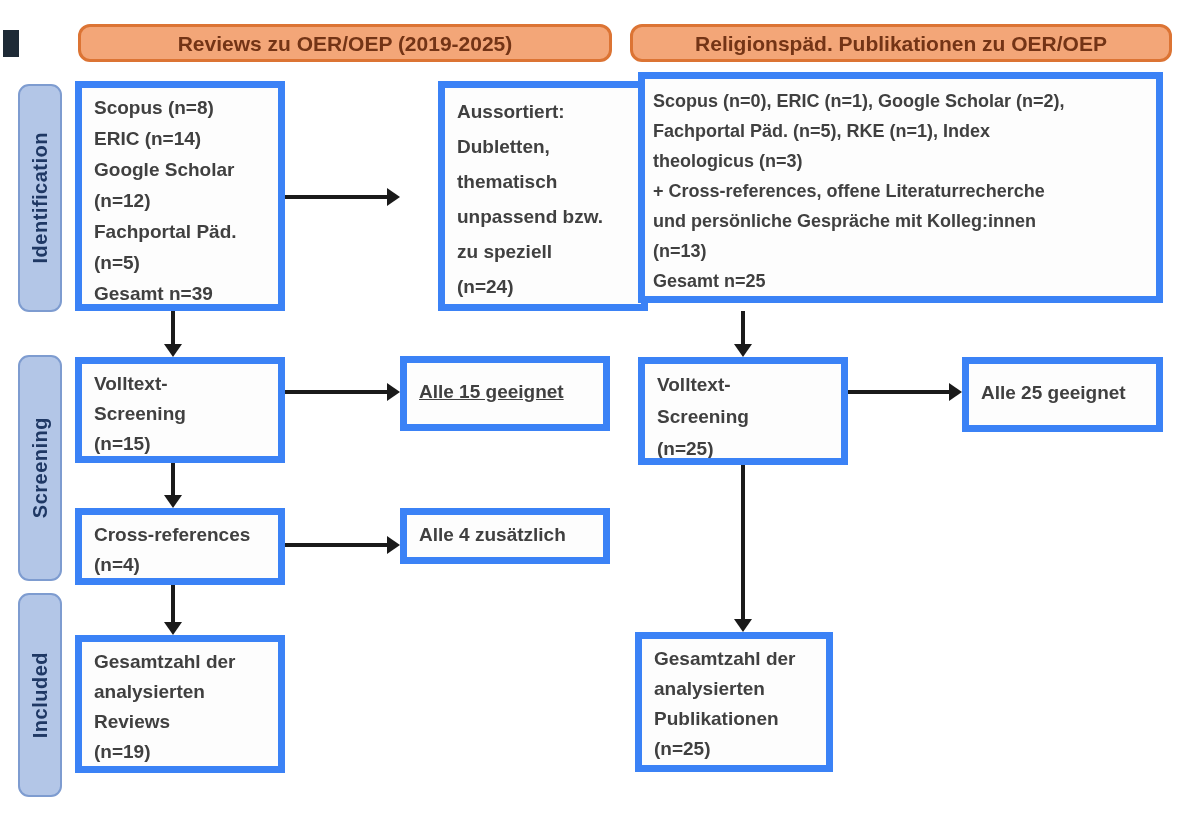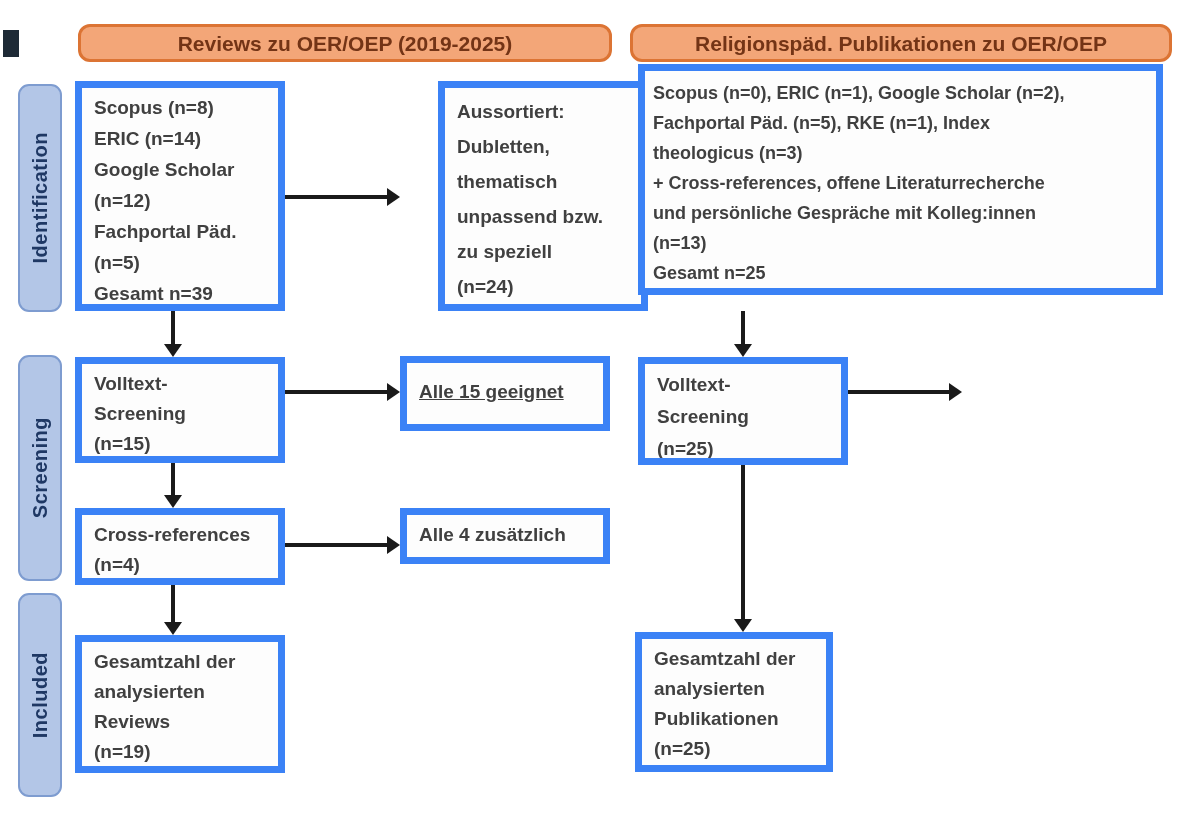--- a/index.html
+++ b/index.html
@@ -87,30 +87,31 @@
   <div class="bx pad-top14" style="left:400px; top:356px; width:210px; height:75px;text-decoration:underline;">Alle 15 geeignet</div>
   <div class="bx" style="left:75px; top:508px; width:210px; height:77px;">Cross-references
 (n=4)</div>
   <div class="bx" style="left:400px; top:508px; width:210px; height:56px;">Alle 4 zusätzlich
 aufgenommen</div>
   <div class="bx" style="left:75px; top:635px; width:210px; height:138px;">Gesamtzahl der
 analysierten
 Reviews
 (n=19)</div>
 
-  <div class="bx fs18" style="left:638px; top:64px; width:525px; height:231px;padding-left:8px;">Scopus (n=0), ERIC (n=1), Google Scholar (n=2),
+  <div class="bx fs18" style="left:638px; top:72px; width:525px; height:231px;padding-left:8px;">Scopus (n=0), ERIC (n=1), Google Scholar (n=2),
 Fachportal Päd. (n=5), RKE (n=1), Index
 theologicus (n=3)
 + Cross-references, offene Literaturrecherche
 und persönliche Gespräche mit Kolleg:innen
 (n=13)
 Gesamt n=25</div>
   <div class="bx lh32" style="left:638px; top:357px; width:210px; height:108px;">Volltext-
 Screening
 (n=25)</div>
+  <div class="bx pad-top14" style="left:962px; top:357px; width:201px; height:75px;">Alle 25 geeignet</div>
   <div class="bx" style="left:635px; top:632px; width:198px; height:140px;">Gesamtzahl der
 analysierten
 Publikationen
 (n=25)</div>
 
   <div>
     <div class="vline" style="left:171px; top:311px; height:36px;"></div>
     <div class="head-down" style="left:164px; top:344px;"></div>
   </div>
   <div>

